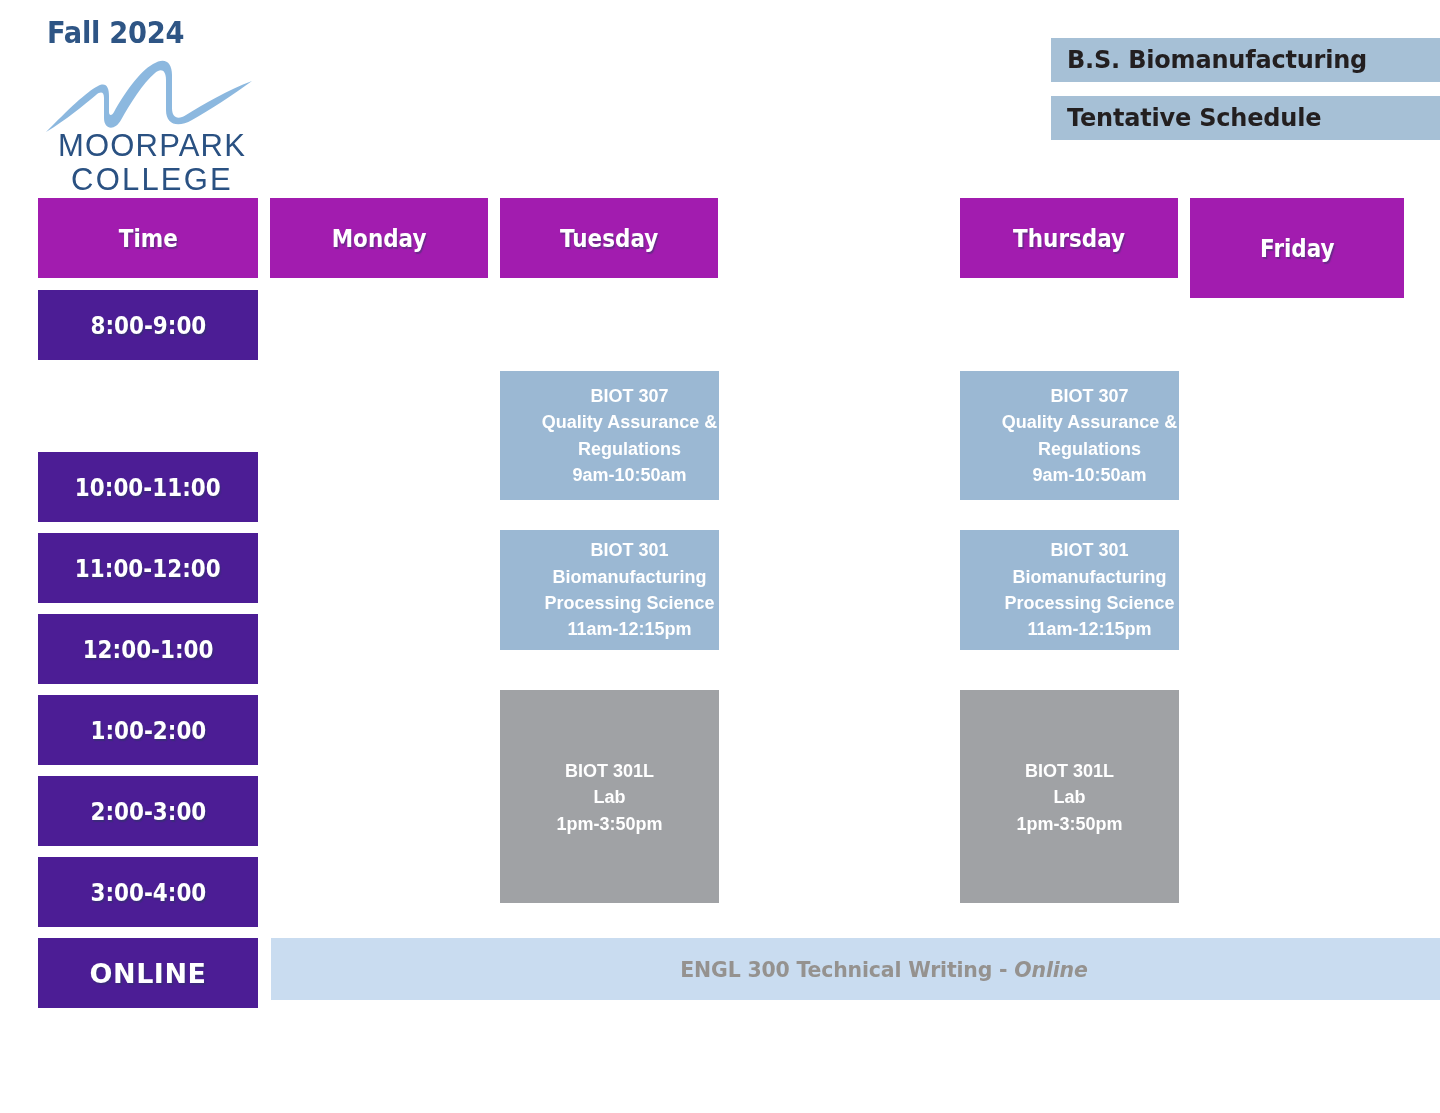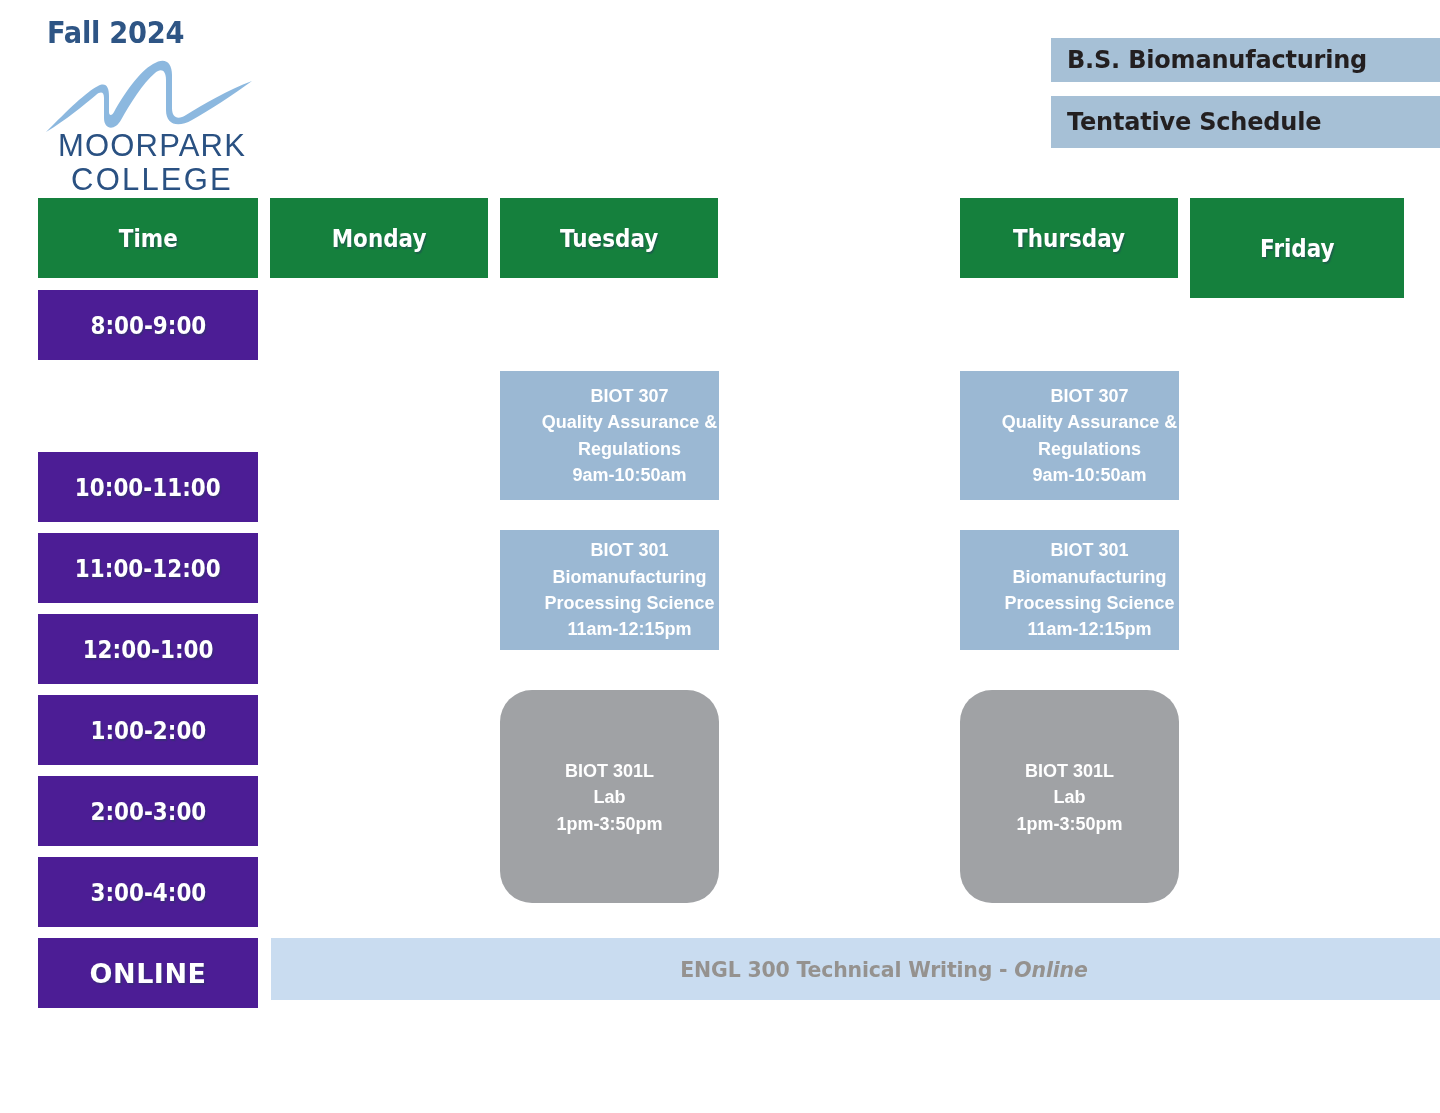--- a/index.html
+++ b/index.html
@@ -86,39 +86,39 @@
   #badge-program {
     left: 1051px;
     top: 38px;
     width: 389px;
     height: 44px;
   }
   #badge-subtitle {
     left: 1051px;
     top: 96px;
     width: 389px;
-    height: 52px;
+    height: 44px;
   }
 
   
   #grid {
     position: absolute;
     left: 0;
     top: 0;
     width: 1440px;
     height: 1113px;
   }
 
   .cell {
     position: absolute;
     box-sizing: border-box;
   }
 
   .head-cell {
-    background: #15803d;
+    background: #a21caf;
     color: #ffffff;
     display: flex;
     align-items: center;
     justify-content: center;
     font-family: "DejaVu Sans", sans-serif;
     font-weight: bold;
     font-size: 25px;
     letter-spacing: 0px;
     text-shadow: 1.5px 1.5px 1.2px rgba(40,60,90,0.45);
     white-space: nowrap;
@@ -166,21 +166,20 @@
     line-height: 1.47;
     padding: 2px 4px;
   }
   .course-block.lecture {
     background: #9bb8d3;
     padding-left: 44px;
   }
   .course-block.lab {
     background: #a0a2a5;
     justify-content: flex-start;
-    border-radius: 32px;
   }
   .course-block.lab .lab-inner {
     margin-top: 66px;
   }
   .course-block .line {
     display: block;
     white-space: nowrap;
   }
 
   

